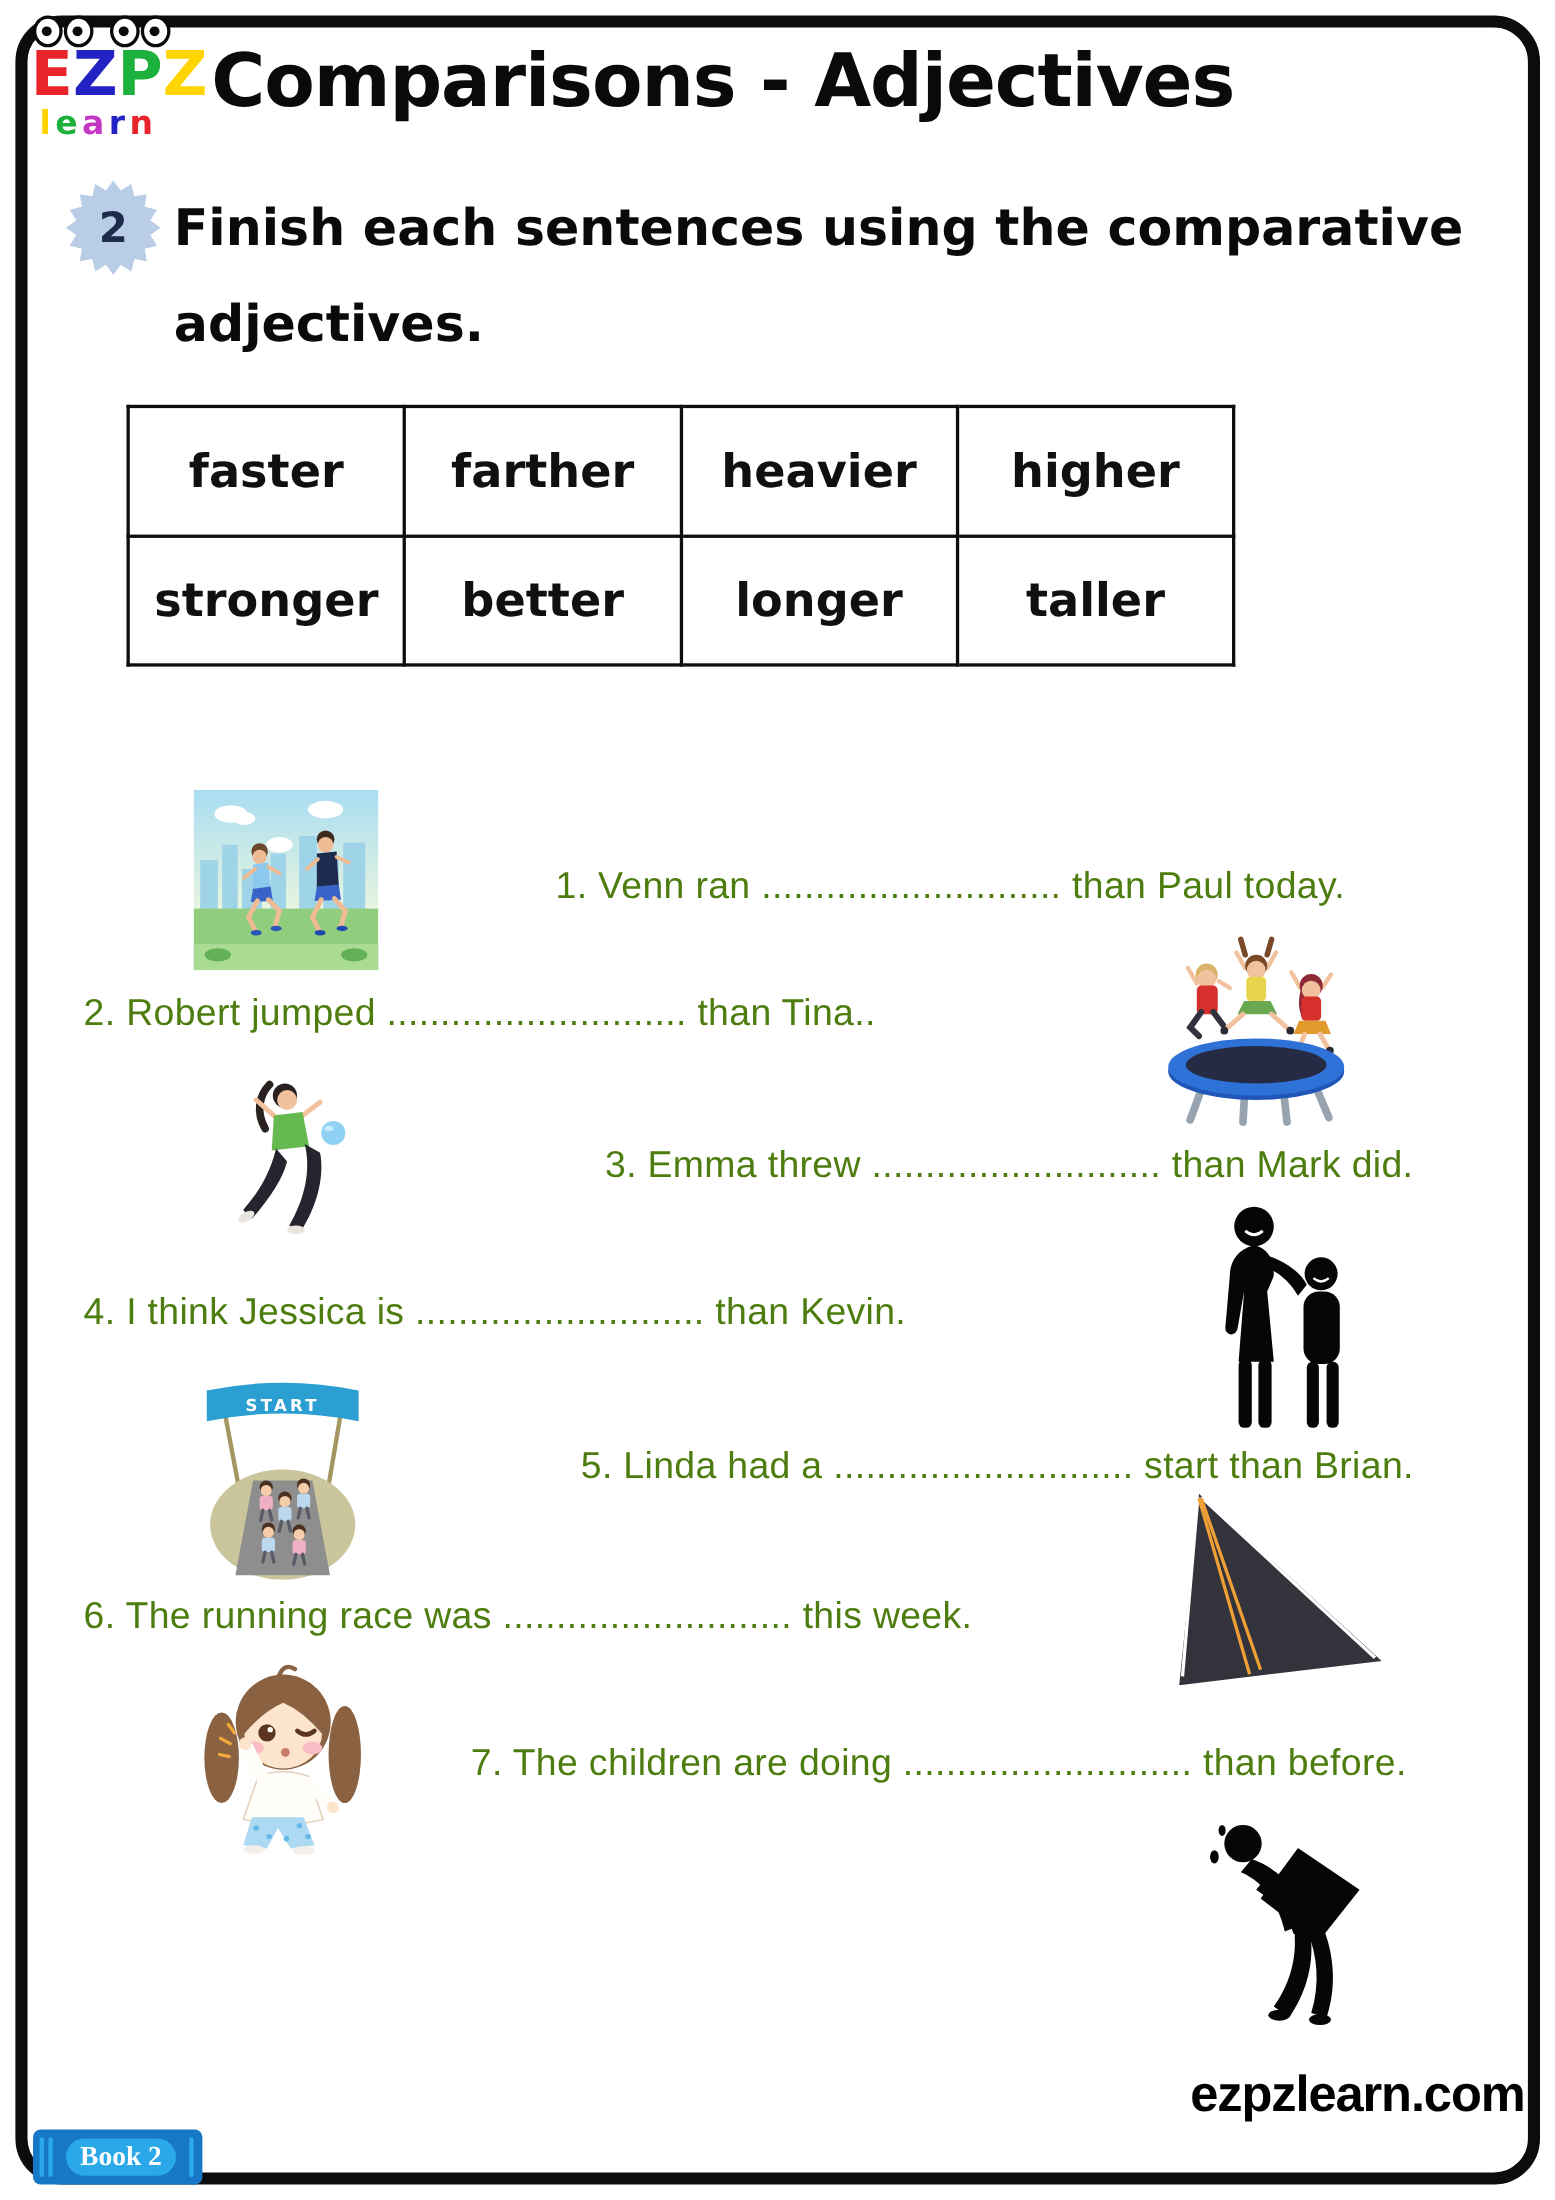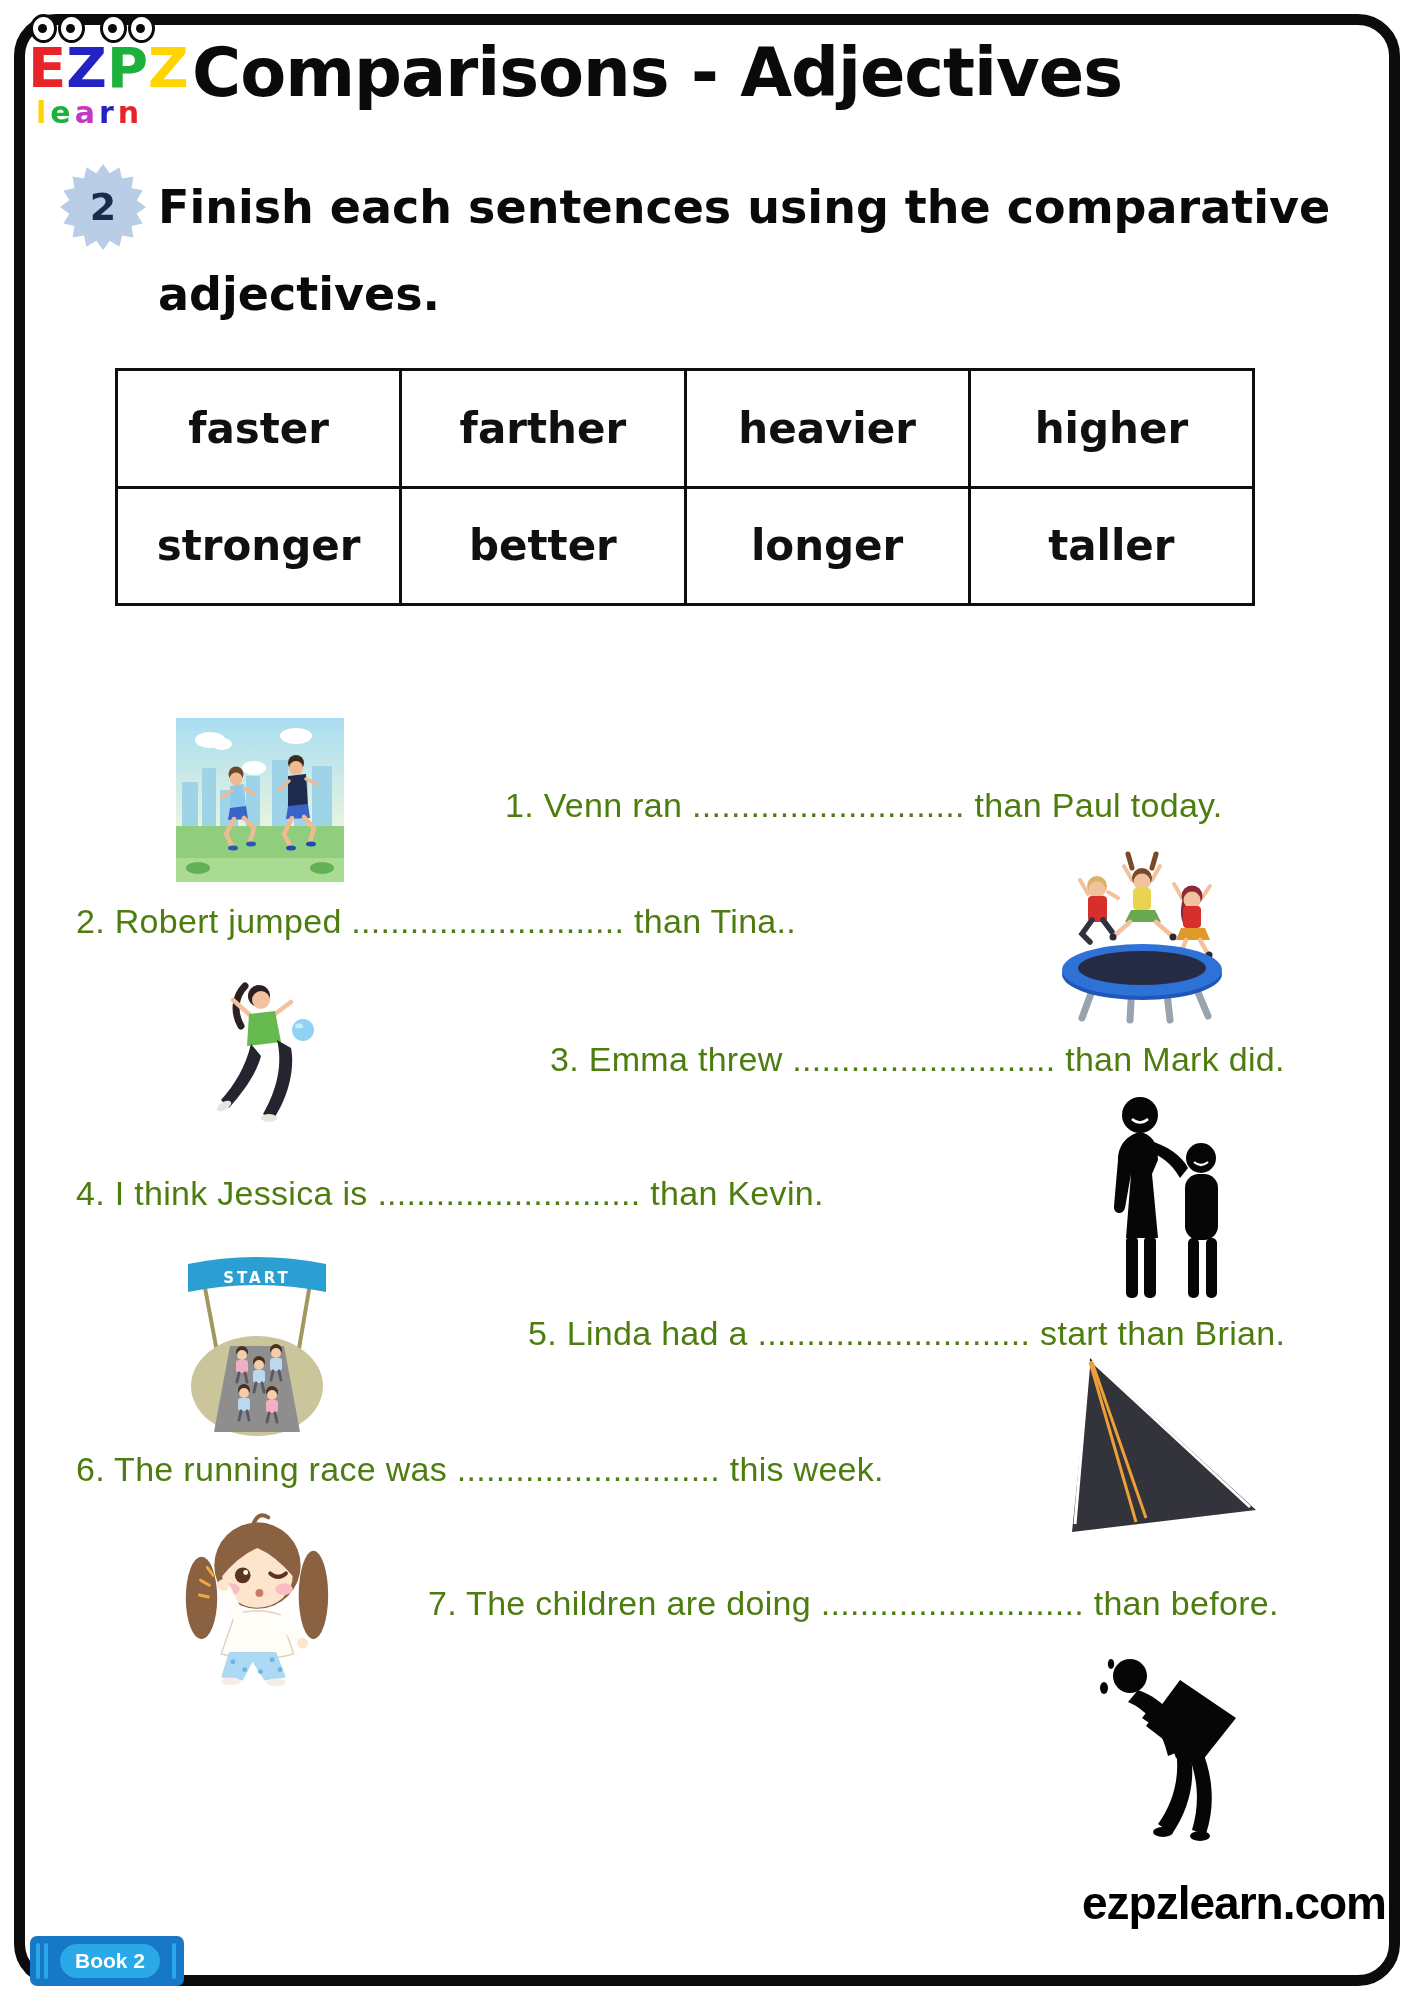--- a/index.html
+++ b/index.html
@@ -33,39 +33,39 @@
            16.8% 72.2%,3.8% 69.1%,10.8% 57.8%,0% 50%,10.8% 42.2%,3.8% 30.9%,16.8% 27.8%,
            14.6% 14.6%,27.8% 16.8%,30.9% 3.8%,42.2% 10.8%,50% 0%,57.8% 10.8%,69.1% 3.8%,
            72.2% 16.8%,85.4% 14.6%,83.2% 27.8%,96.2% 30.9%,89.2% 42.2%);
          display:flex;align-items:center;justify-content:center;}
   .badge span{font-family:"DejaVu Sans",sans-serif;font-weight:700;font-size:38px;color:#1b2b4c;}
 
   .instruction{position:absolute;left:158px;top:164px;width:1250px;margin:0;color:#0a0a0a;
                font-family:"DejaVu Sans",sans-serif;font-weight:900;font-size:46px;line-height:1.9;}
 
   
-  .word-bank{position:absolute;left:115px;top:368px;width:1140px;height:238px;
+  .word-bank{position:absolute;left:115px;top:368px;width:1008px;height:238px;
              border-collapse:collapse;table-layout:fixed;}
   .word-bank td{border:3.5px solid #0e0e0e;text-align:center;vertical-align:middle;
                 font-family:"DejaVu Sans",sans-serif;font-weight:700;font-size:42px;color:#101010;}
 
   
   .sentence{position:absolute;white-space:nowrap;color:#4d7c0f;
             font-family:"Liberation Sans",sans-serif;font-size:34px;letter-spacing:.3px;}
 
   .illus{position:absolute;}
 
   
   .book-badge{position:absolute;left:30px;top:1936px;width:154px;height:50px;background:#1878c8;
               border-radius:7px;z-index:5;}
   .book-badge .stripe{position:absolute;top:7px;bottom:7px;width:4px;background:#2aa8e8;border-radius:2px;}
   .s1{left:6px;} .s2{left:14px;} .s3{right:8px;width:11px;border-radius:3px;}
   .book-badge .pill{position:absolute;left:30px;top:8px;width:100px;height:34px;background:#2aa8e8;
                     border-radius:17px;display:flex;align-items:center;justify-content:center;}
-  .book-badge .pill span{color:#ffffff;font-family:Liberation Sans, sans-serif;font-weight:800;font-size:21px;}
+  .book-badge .pill span{color:#ffffff;font-family:Liberation Serif, serif;font-weight:800;font-size:25px;}
   .website{position:absolute;right:28px;top:1876px;margin:0;color:#000000;z-index:5;
            font-family:Liberation Sans, sans-serif;font-weight:800;font-size:46px;letter-spacing:-1px;}
 </style>
 </head>
 <body>
 
 <div id="page">
   <div class="frame"></div>
 
   <div class="logo">

